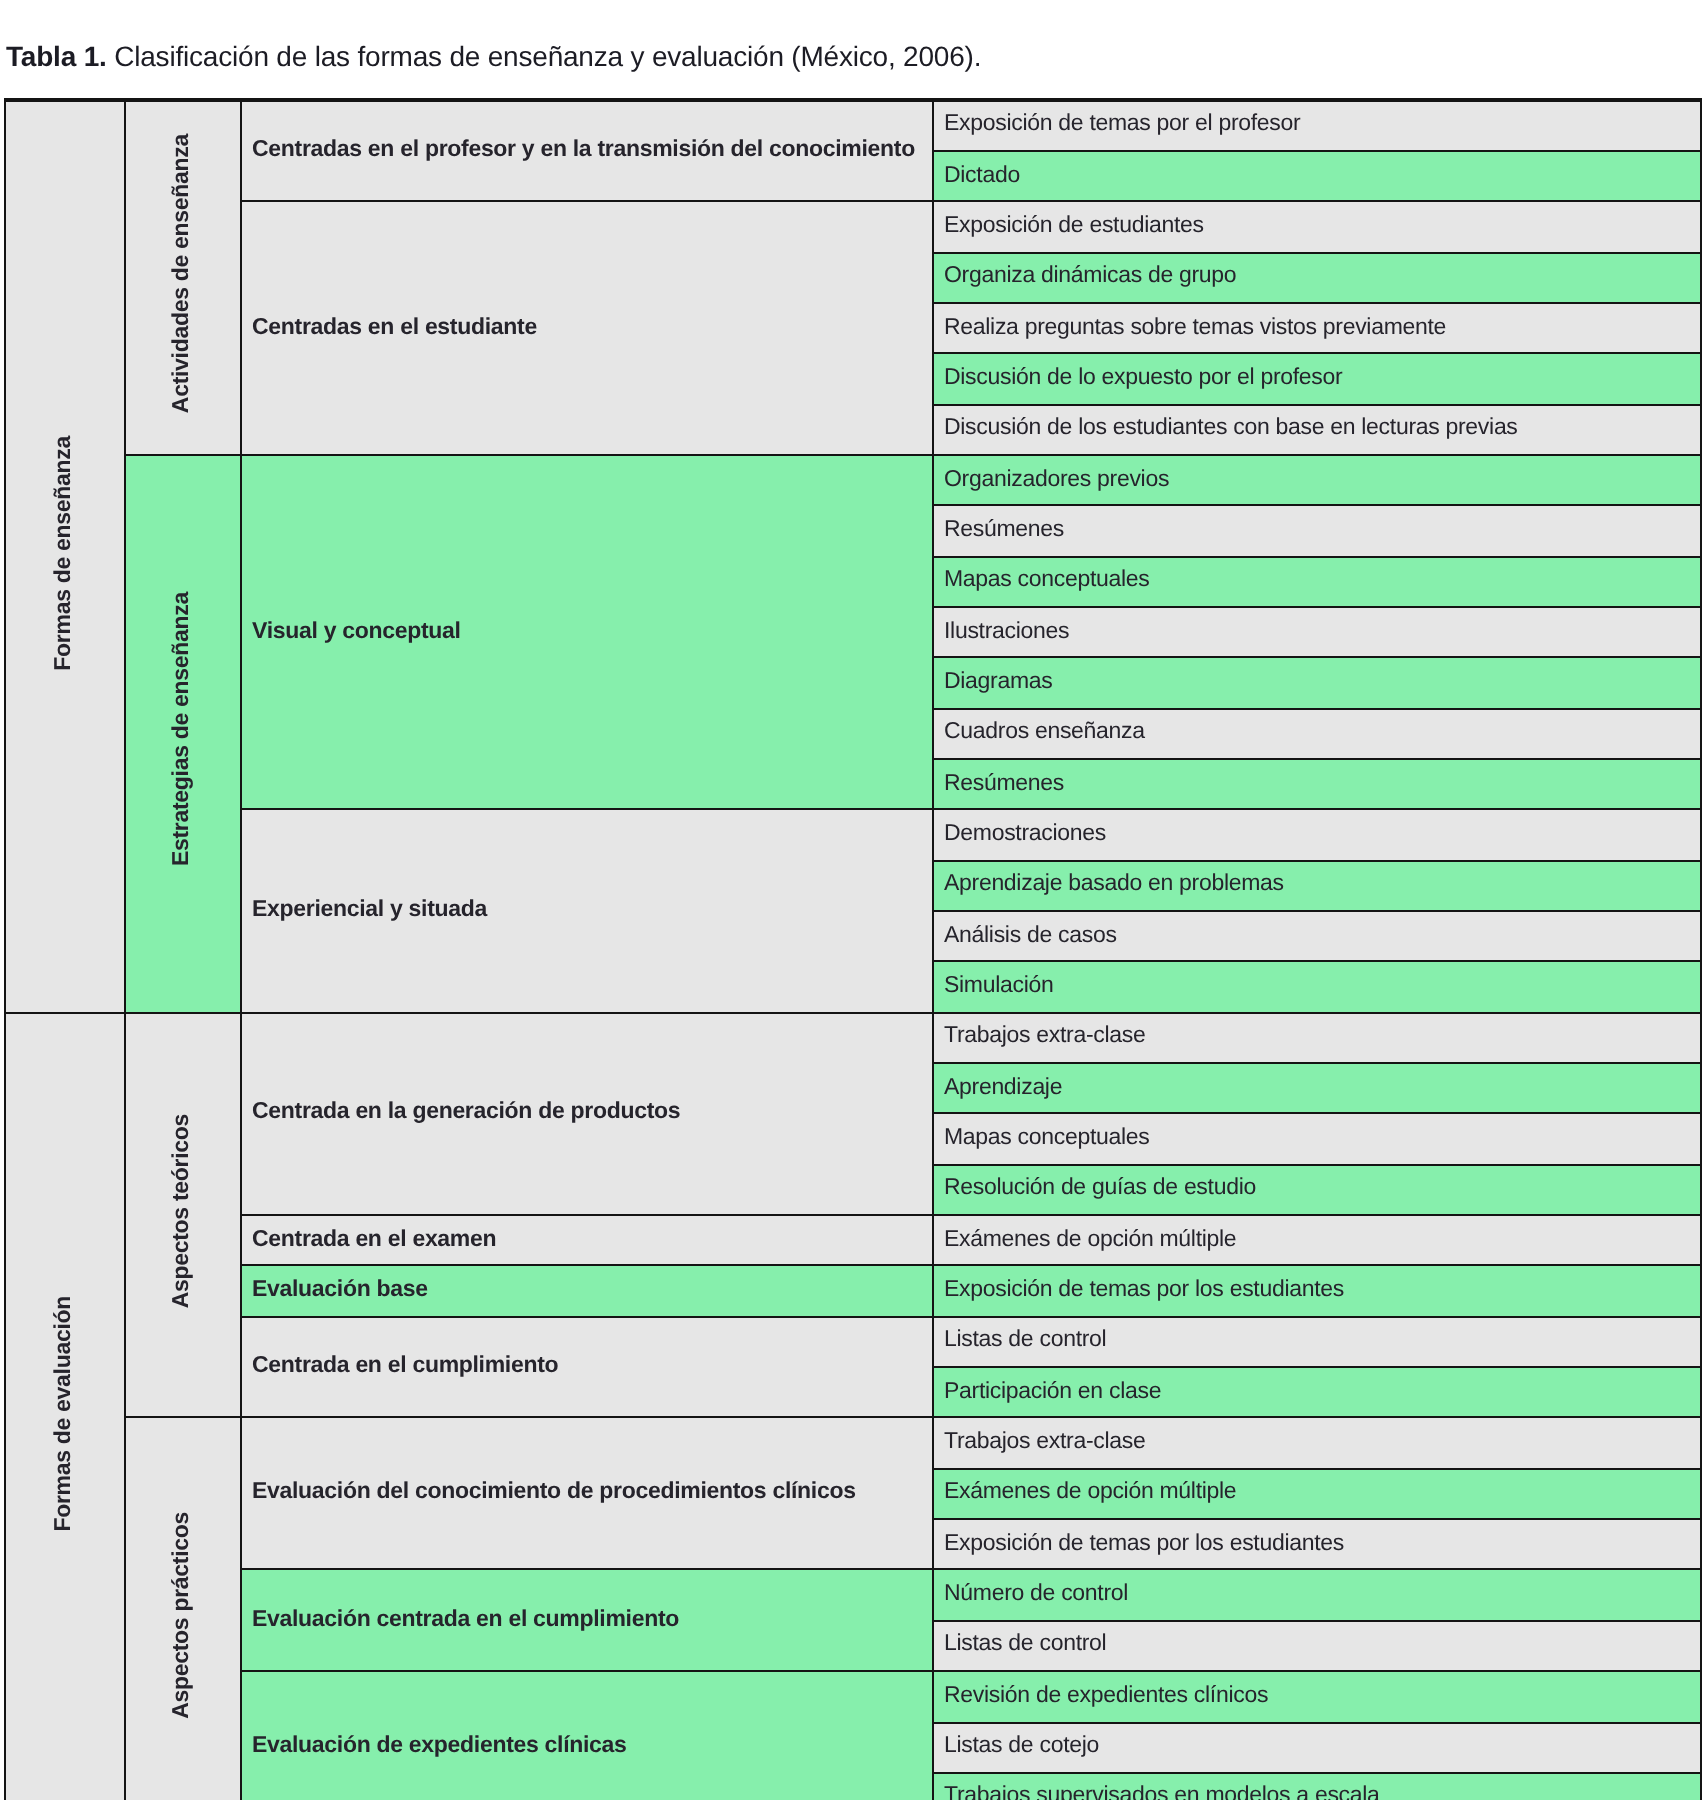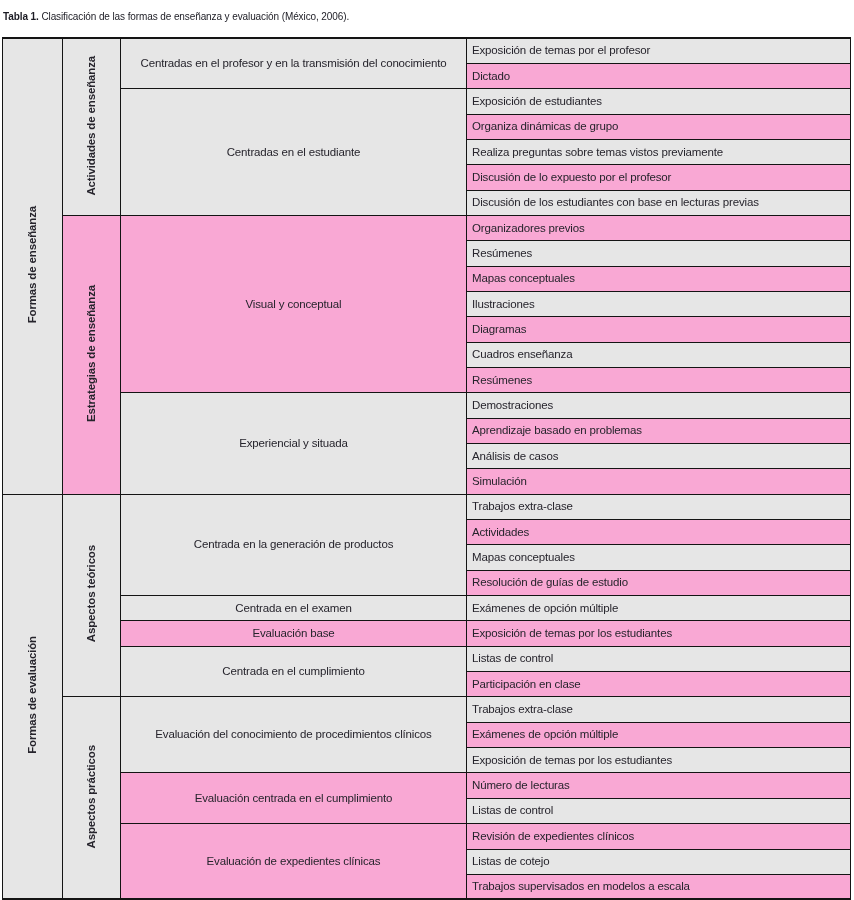--- a/index.html
+++ b/index.html
@@ -10,23 +10,23 @@
     color: #222222;
   }
   .page {
     width: 854px;
     height: 900px;
     box-sizing: border-box;
     padding: 5px 2px 0 2px;
     overflow: hidden;
   }
   .table-title {
-    font-size: 10px;
+    font-size: 14px;
     line-height: 15px;
-    margin: 4px 0 13px 1px;
+    margin: 16px 0 13px 1px;
     letter-spacing: -0.1px;
     color: #1c1c24;
   }
   .table-title .title-label { font-weight: bold; }
 
   table.classification {
     border-collapse: collapse;
     table-layout: fixed;
     width: 848px;
     border-top: 2px solid #141414;
@@ -36,42 +36,41 @@
   table.classification tr { height: 25.35px; }
   table.classification td {
     border: 1px solid #141414;
     padding: 5px;
     font-size: 11.5px;
     line-height: 13px;
     color: #26242c;
     overflow: hidden;
   }
   td.shaded { background: #e6e6e6; }
-  td.plain  { background: #f9a8d4; }
+  td.plain  { background: #86efac; }
 
   
   td.col-section { border-left: 0; }
   td.col-item    { border-right: 0; }
 
   td.col-section, td.col-group {
     text-align: center;
     vertical-align: middle;
     font-weight: bold;
   }
   .vert {
     display: inline-block;
     writing-mode: vertical-rl;
     transform: rotate(180deg);
     white-space: nowrap;
     font-weight: bold;
   }
   td.col-category {
-    text-align: center;
     vertical-align: middle;
-    font-weight: normal;
+    font-weight: bold;
     padding: 0 14px;
   }
   td.col-item {
     text-align: left;
     vertical-align: middle;
     padding: 0 8px 0 7px;
     white-space: nowrap;
   }
 </style>
 </head>
@@ -152,21 +151,21 @@
         <tr>
           <td class="col-item plain">Simulación</td>
         </tr>
         <tr>
           <td rowspan="16" class="col-section shaded"><span class="vert">Formas de evaluación</span></td>
           <td rowspan="8" class="col-group shaded"><span class="vert">Aspectos teóricos</span></td>
           <td rowspan="4" class="col-category shaded">Centrada en la generación de productos</td>
           <td class="col-item shaded">Trabajos extra-clase</td>
         </tr>
         <tr>
-          <td class="col-item plain">Actividades</td>
+          <td class="col-item plain">Aprendizaje</td>
         </tr>
         <tr>
           <td class="col-item shaded">Mapas conceptuales</td>
         </tr>
         <tr>
           <td class="col-item plain">Resolución de guías de estudio</td>
         </tr>
         <tr>
           <td rowspan="1" class="col-category shaded">Centrada en el examen</td>
           <td class="col-item shaded">Exámenes de opción múltiple</td>
@@ -188,21 +187,21 @@
           <td class="col-item shaded">Trabajos extra-clase</td>
         </tr>
         <tr>
           <td class="col-item plain">Exámenes de opción múltiple</td>
         </tr>
         <tr>
           <td class="col-item shaded">Exposición de temas por los estudiantes</td>
         </tr>
         <tr>
           <td rowspan="2" class="col-category plain">Evaluación centrada en el cumplimiento</td>
-          <td class="col-item plain">Número de lecturas</td>
+          <td class="col-item plain">Número de control</td>
         </tr>
         <tr>
           <td class="col-item shaded">Listas de control</td>
         </tr>
         <tr>
           <td rowspan="3" class="col-category plain">Evaluación de expedientes clínicas</td>
           <td class="col-item plain">Revisión de expedientes clínicos</td>
         </tr>
         <tr>
           <td class="col-item shaded">Listas de cotejo</td>

